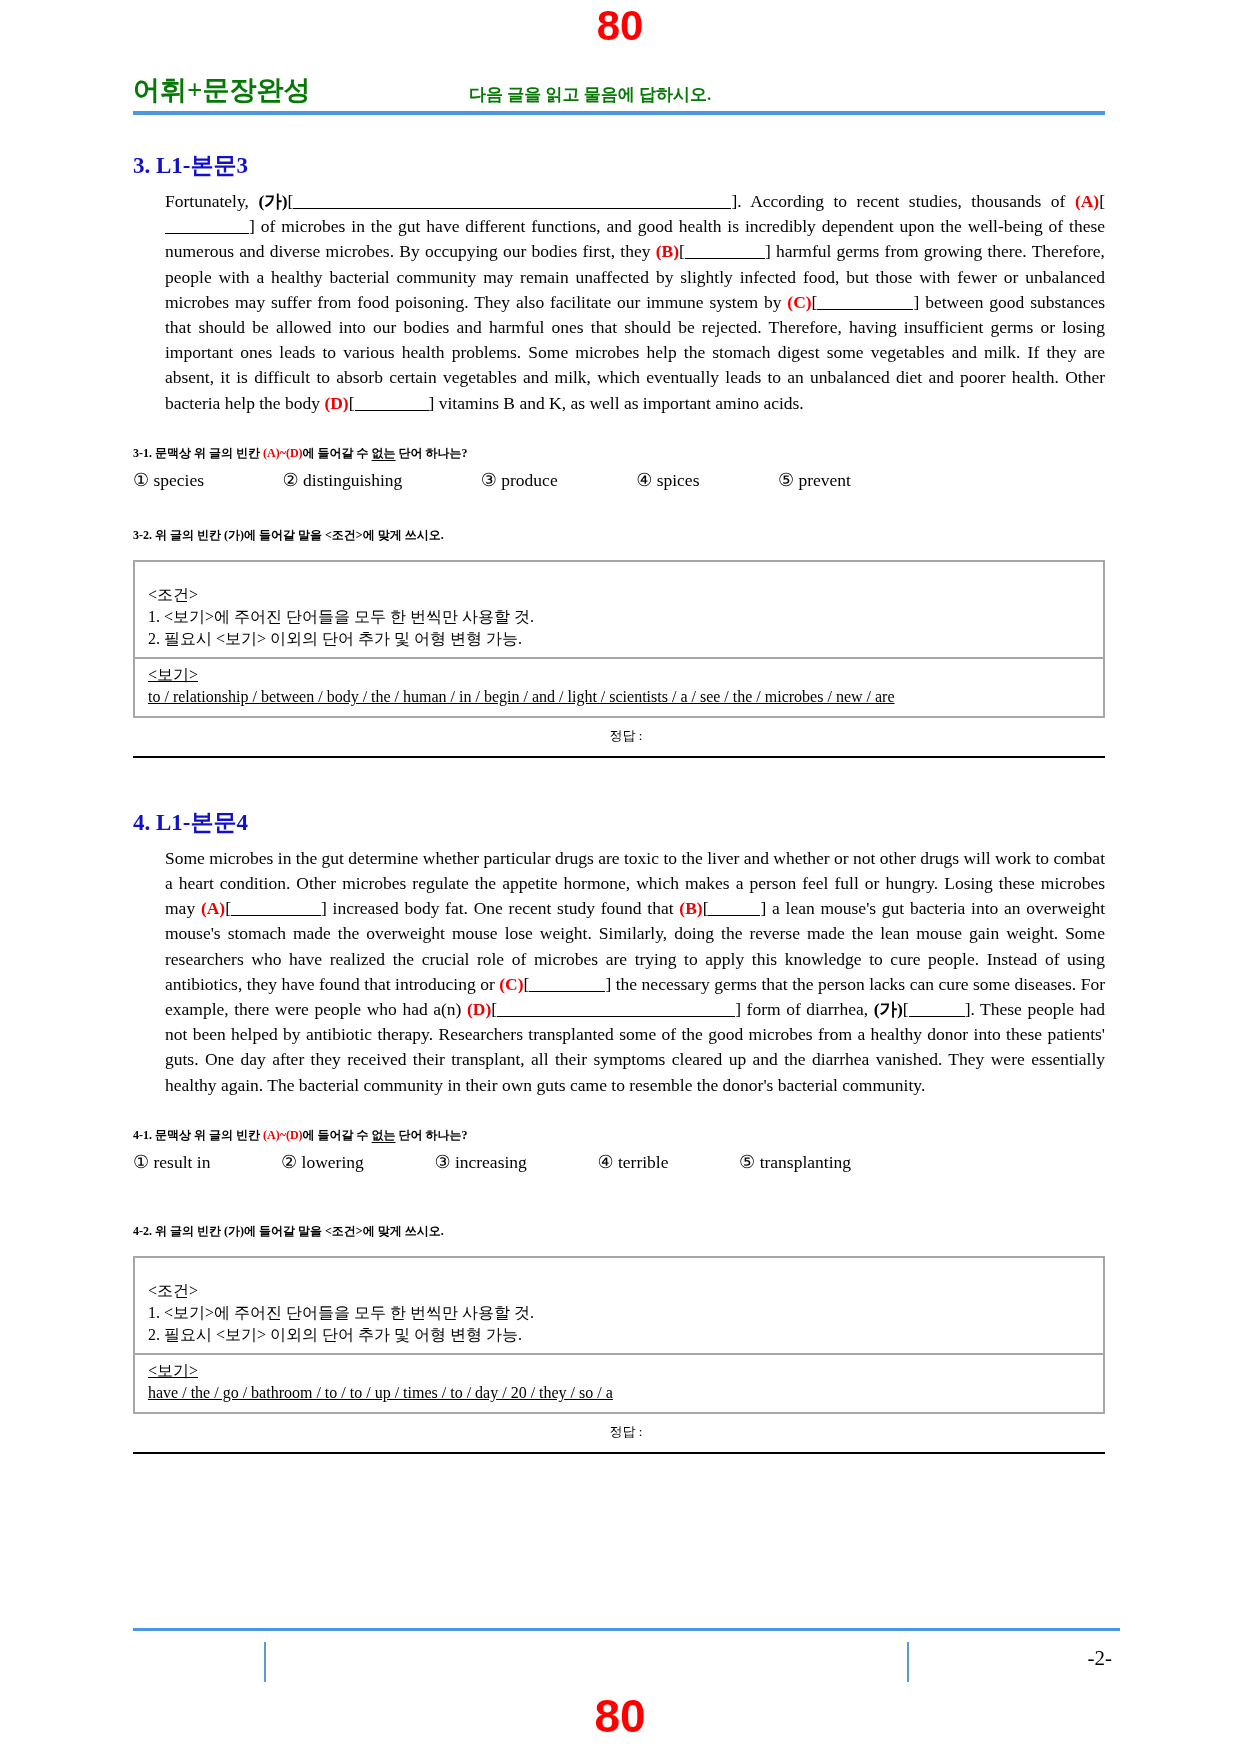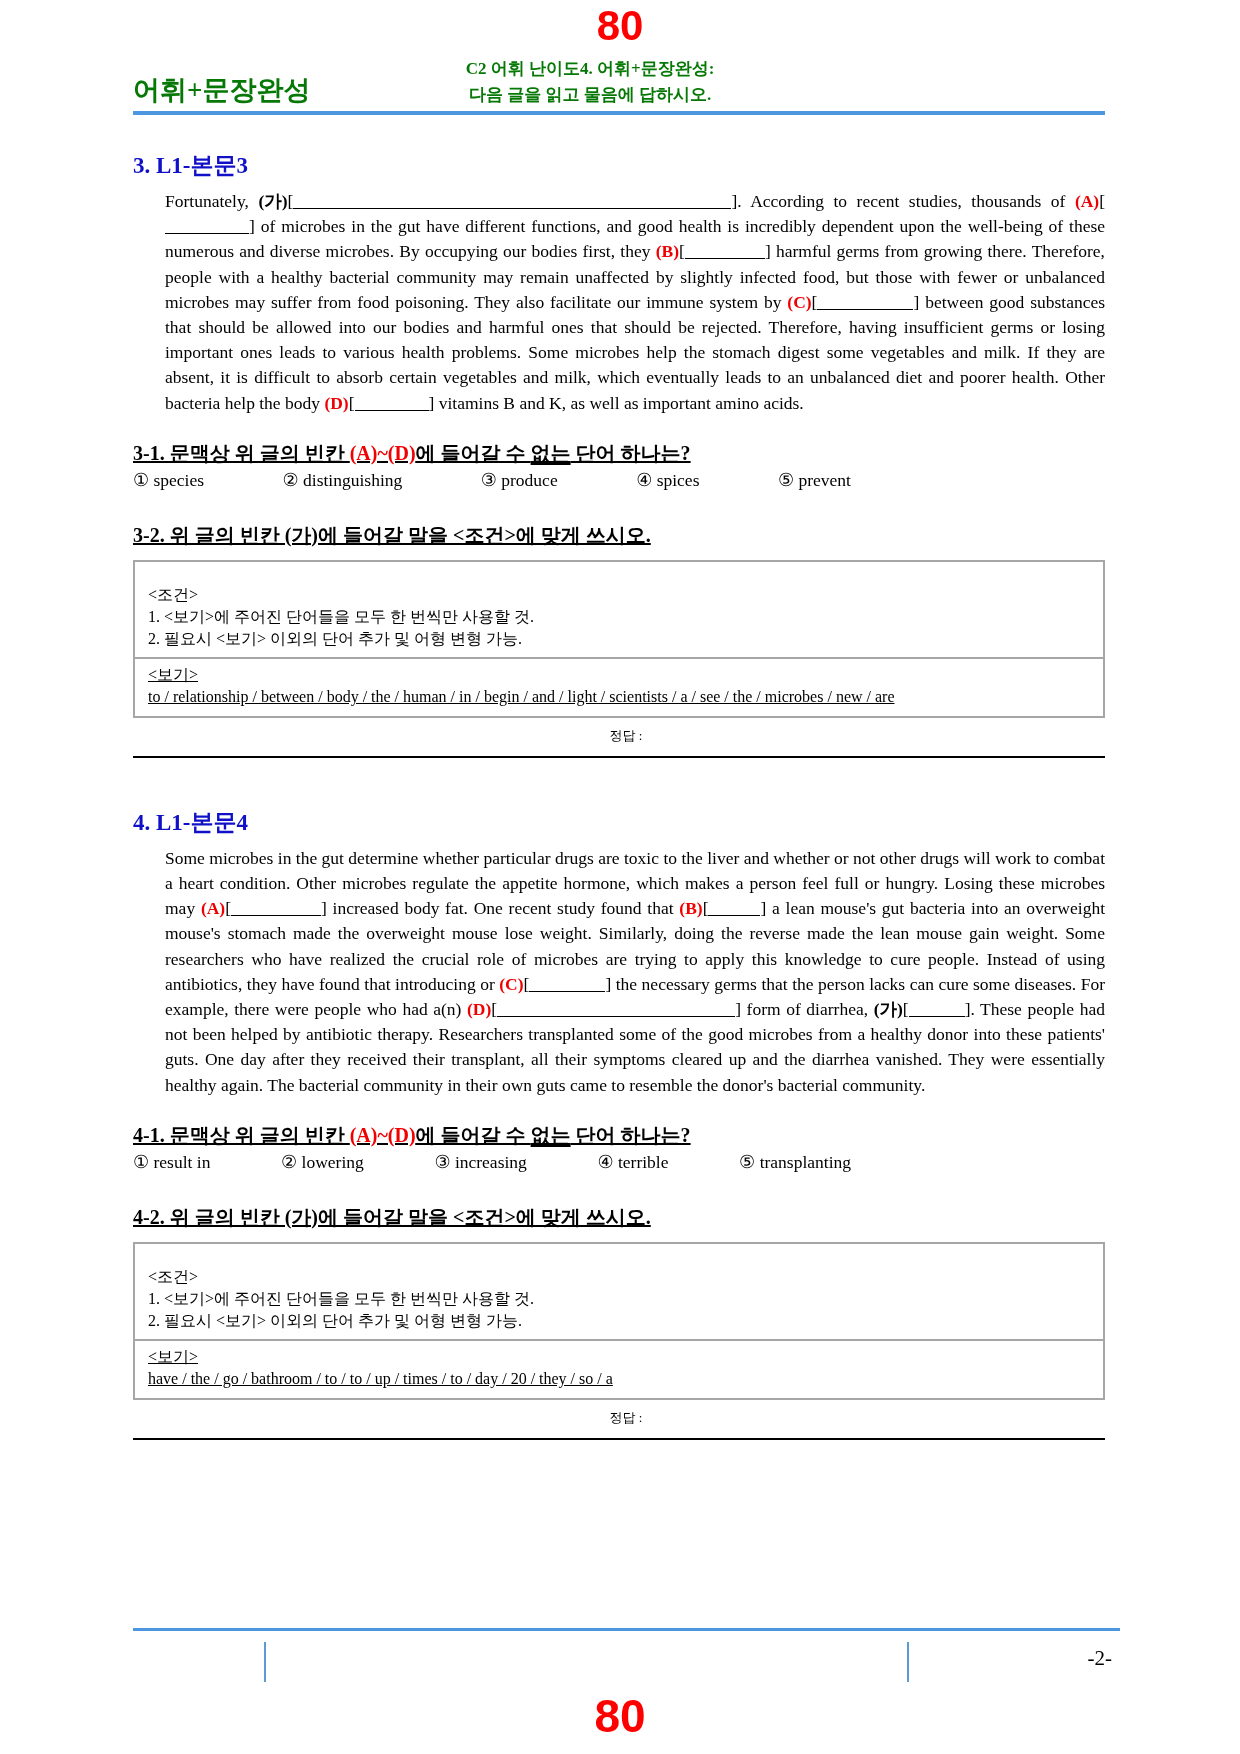--- a/index.html
+++ b/index.html
@@ -32,21 +32,21 @@
   .passage{
     margin-top:8px;font-size:17.5px;line-height:25.2px;text-align:justify;margin-left:32px;
   }
   .seg-red{color:#f00000;font-weight:700;}
   .seg-bold{font-weight:700;}
   .seg-underline{text-decoration:underline;text-underline-offset:3px;}
   .blank{
     display:inline-block;height:0;border-bottom:1.6px solid #000;
     transform:translateY(2px);
   }
-  .q-heading{margin-top:24px;font-weight:700;font-size:20px;line-height:26px;text-decoration:underline;}
+  .q-heading{margin-top:24px;font-weight:700;font-size:12px;line-height:26px;}
   .options{
     margin-top:2px;display:flex;justify-content:space-between;width:718px;
     font-size:17.5px;line-height:24px;
   }
   .option{white-space:nowrap;}
   .onum{font-size:18px;}
   .cond-box{border:2px solid #a6a6a6;margin-top:12px;font-size:16px;line-height:22px;}
   .cond-top{padding:22px 13px 7px;border-bottom:2px solid #a6a6a6;}
   .cond-bottom{padding:5px 13px 8px;text-decoration:underline;}
   .answer-row{
@@ -70,21 +70,20 @@
 <body>
 
 <div class="top-number">80</div>
 
 <div class="content">
 
   <div class="header">
     <div class="h-left">어휘+문장완성</div>
     <div class="h-div"></div>
     <div class="h-center">
-      <div>C2 어휘 난이도4. 어휘+문장완성:</div>
       <div>다음 글을 읽고 물음에 답하시오.</div>
     </div>
     <div class="h-div"></div>
     <div class="h-right"></div>
   </div>
   <div class="rule-blue"></div>
 
   <div>
     <div class="section-title">3. L1-본문3</div>
     <div class="passage"><span>Fortunately, </span><span class="seg-bold">(가)</span><span>[</span><span class="blank" style="width: 438px;"></span><span>]. According to recent studies, thousands of </span><span class="seg-red">(A)</span><span>[</span><span class="blank" style="width: 84px;"></span><span>] of microbes in the gut have different functions, and good health is incredibly dependent upon the well-being of these numerous and diverse microbes. By occupying our bodies first, they </span><span class="seg-red">(B)</span><span>[</span><span class="blank" style="width: 80px;"></span><span>] harmful germs from growing there. Therefore, people with a healthy bacterial community may remain unaffected by slightly infected food, but those with fewer or unbalanced microbes may suffer from food poisoning. They also facilitate our immune system by </span><span class="seg-red">(C)</span><span>[</span><span class="blank" style="width: 96px;"></span><span>] between good substances that should be allowed into our bodies and harmful ones that should be rejected. Therefore, having insufficient germs or losing important ones leads to various health problems. Some microbes help the stomach digest some vegetables and milk. If they are absent, it is difficult to absorb certain vegetables and milk, which eventually leads to an unbalanced diet and poorer health. Other bacteria help the body </span><span class="seg-red">(D)</span><span>[</span><span class="blank" style="width: 74px;"></span><span>] vitamins B and K, as well as important amino acids.</span></div>
@@ -121,21 +120,21 @@
 
     <div class="q-heading"><span>4-1. 문맥상 위 글의 빈칸 </span><span class="seg-red">(A)~(D)</span><span>에 들어갈 수 </span><span class="seg-underline">없는</span><span> 단어 하나는?</span></div>
     <div class="options">
         <span class="option"><span class="onum">①</span><span> result in</span></span>
         <span class="option"><span class="onum">②</span><span> lowering</span></span>
         <span class="option"><span class="onum">③</span><span> increasing</span></span>
         <span class="option"><span class="onum">④</span><span> terrible</span></span>
         <span class="option"><span class="onum">⑤</span><span> transplanting</span></span>
       </div>
 
-    <div class="q-heading" style="margin-top:30px;">4-2. 위 글의 빈칸 (가)에 들어갈 말을 &lt;조건&gt;에 맞게 쓰시오.</div>
+    <div class="q-heading" style="margin-top:44px;">4-2. 위 글의 빈칸 (가)에 들어갈 말을 &lt;조건&gt;에 맞게 쓰시오.</div>
     <div class="cond-box">
       <div class="cond-top">
         <div>&lt;조건&gt;</div>
         <div>1. &lt;보기&gt;에 주어진 단어들을 모두 한 번씩만 사용할 것.</div>
         <div>2. 필요시 &lt;보기&gt; 이외의 단어 추가 및 어형 변형 가능.</div>
       </div>
       <div class="cond-bottom">
         <div>&lt;보기&gt;</div>
         <div>have / the / go / bathroom / to / to / up / times / to / day / 20 / they / so / a</div>
       </div>

